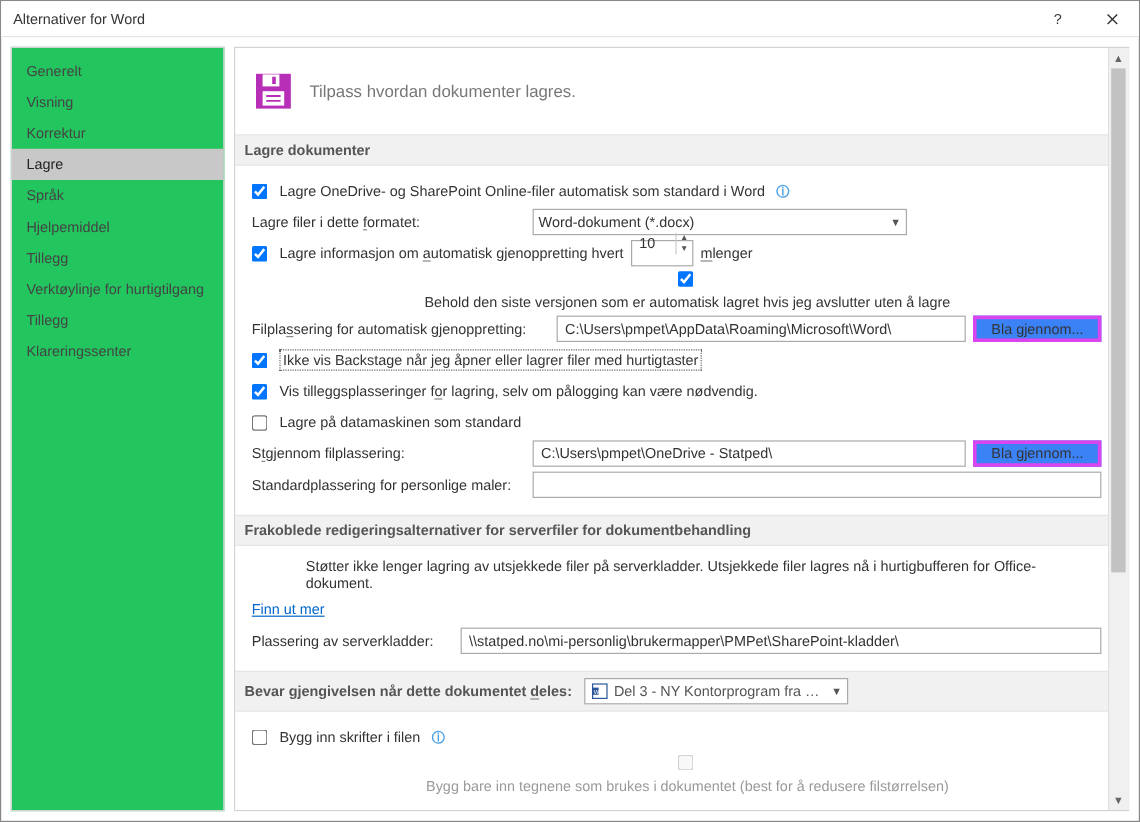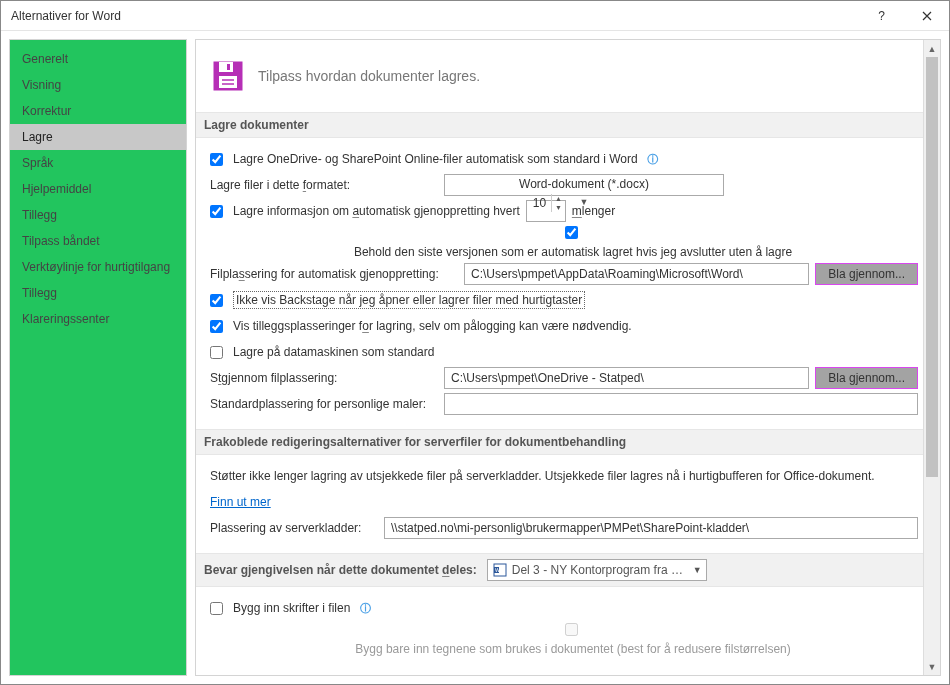--- a/index.html
+++ b/index.html
@@ -174,39 +174,39 @@
     font-size: 9px;
     color: #555;
   }
   .textbox {
     padding: 2px 6px;
     overflow: hidden;
     white-space: nowrap;
   }
   .spin {
     display:inline-flex;
-    width: 40px;
+    width: 52px;
     justify-content: space-between;
     padding: 0 0 16px 6px;
   }
   .spin .spin-btns {
     display:flex;
     flex-direction:column;
     border-left:1px solid #ccc;
   }
   .spin .spin-btns span{
     font-size:7px;
     line-height:9px;
     padding:0 3px;
     color:#555;
   }
 
   .btn {
-    border: 1px solid #d946ef;
-    background: #a3a3a3;
+    border: 3px solid #d946ef;
+    background: #3b82f6;
     padding: 3px 12px;
     height: 22px;
     display:inline-flex;
     align-items:center;
     justify-content:center;
     min-width: 80px;
   }
 
   .link { color: #0066cc; text-decoration: underline; cursor: pointer; }
 
@@ -261,21 +261,20 @@
   <div class="body">
 
     <div class="sidebar">
       <div class="nav-item">Generelt</div>
       <div class="nav-item">Visning</div>
       <div class="nav-item">Korrektur</div>
       <div class="nav-item selected">Lagre</div>
       <div class="nav-item">Språk</div>
       <div class="nav-item">Hjelpemiddel</div>
       <div class="nav-item">Tillegg</div>
-      <div class="nav-item">Tilpass båndet</div>
       <div class="nav-item">Verktøylinje for hurtigtilgang</div>
       <div class="nav-item">Tillegg</div>
       <div class="nav-item">Klareringssenter</div>
     </div>
 
     <div class="content-wrap">
       <div class="content">
 
         <div class="header-row">
           <span class="save-icon">
@@ -296,21 +295,21 @@
         <div class="row">
           <input type="checkbox" checked="" style="">
           <span class="lbl">Lagre OneDrive- og SharePoint Online-filer automatisk som standard i Word</span>
           <span class="info-icon">ⓘ</span>
         </div>
 
         <div class="row">
           <label class="field-label" style="width:228px;">
             <span>Lagre filer i dette </span><span class="underline">f</span><span>ormatet:</span>
           </label>
-          <div class="combo" style="width:280px;flex-direction:column;">
+          <div class="combo" style="width:312px;">
             <span>Word-dokument (*.docx)</span>
             <span class="arrow">▼</span>
           </div>
         </div>
 
         <div class="row">
           <input type="checkbox" checked="" style="">
           <span class="lbl">
             <span>Lagre informasjon om </span><span class="underline">a</span><span>utomatisk gjenoppretting hvert</span>
           </span>
@@ -374,21 +373,21 @@
 
         <div class="row">
           <label class="field-label" style="width:228px;">Standardplassering for personlige maler:</label>
           <div class="textbox" style="flex:1;">
             <span></span>
           </div>
         </div>
 
         <div class="section-header">Frakoblede redigeringsalternativer for serverfiler for dokumentbehandling</div>
 
-        <div class="row" style="flex-wrap:wrap;">
+        <div class="row" style="flex-wrap:wrap;margin-left:45px;">
           <span class="lbl">Støtter ikke lenger lagring av utsjekkede filer på serverkladder. Utsjekkede filer lagres nå i hurtigbufferen for Office-dokument.</span>
         </div>
         <div class="row">
           <span class="link">Finn ut mer</span>
         </div>
 
         <div class="row">
           <label class="field-label" style="width:168px;">Plassering av serverkladder:</label>
           <div class="textbox" style="flex:1;">
             <span>\\statped.no\mi-personlig\brukermapper\PMPet\SharePoint-kladder\</span>

